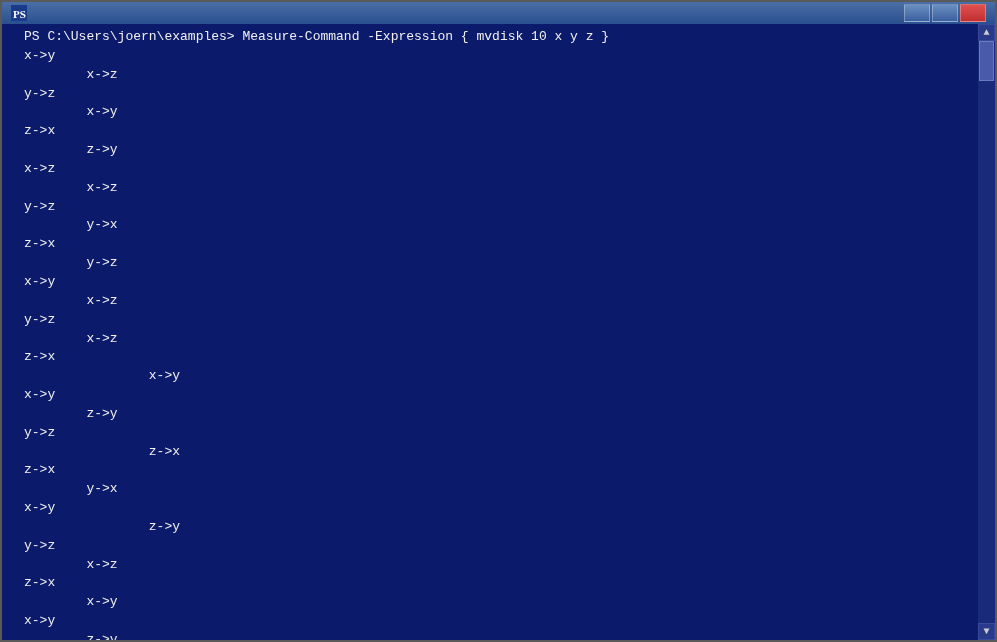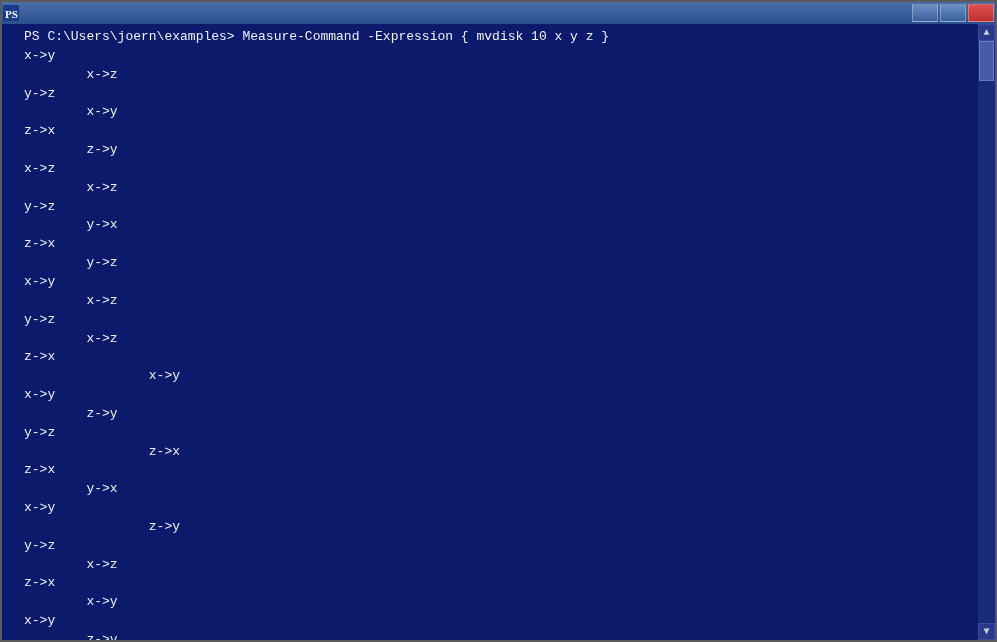--- a/index.html
+++ b/index.html
@@ -12,21 +12,21 @@
       flex-direction: column;
       border: 2px solid #5a5a5a;
       background: #0c1a6b;
     }
 
     .title-bar {
       display: flex;
       align-items: center;
       background: linear-gradient(to bottom, #4a6fa5, #2a4f8f);
       height: 22px;
-      padding: 0 1px;
+      padding: 0 9px;
       flex-shrink: 0;
       user-select: none;
     }
 
     .title-bar-icon {
       width: 16px;
       height: 16px;
       margin-right: 4px;
       flex-shrink: 0;
     }

